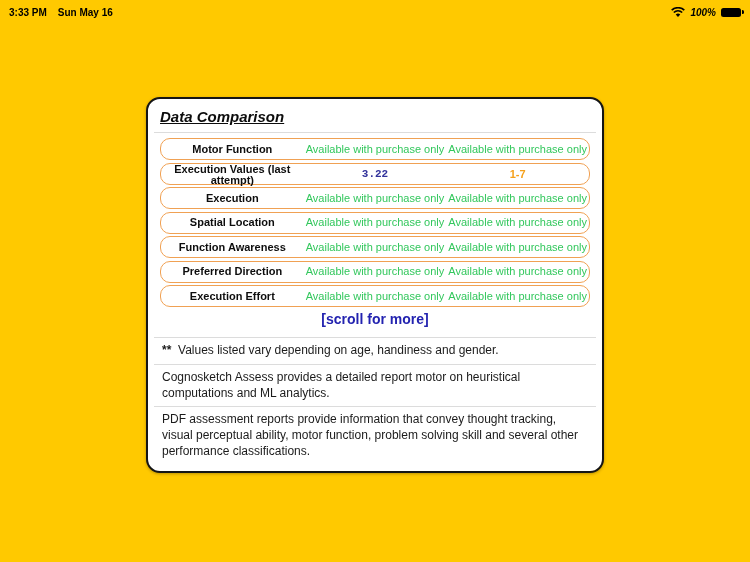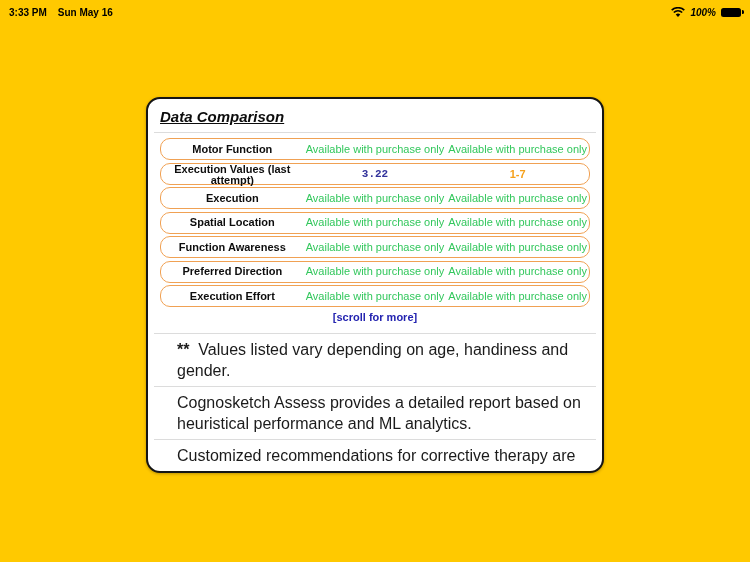--- a/index.html
+++ b/index.html
@@ -77,31 +77,30 @@
   .row span { text-align: center; font-size: 11px; line-height: 1; }
   .row .label { font-weight: 700; color: #0d0d0d; }
   .val.green  { color: var(--green, #32C75C); font-weight: 400; }
   .val.navy   { color: var(--navy, #32329B); font-weight: 700; font-family: Liberation Mono, monospace; }
   .val.orange { color: var(--orange_text, #F5A11C); font-weight: 600; }
 
   .scroll-note {
     text-align: center;
     color: var(--link_blue, #2323B0);
     font-weight: 700;
-    font-size: 11px;
+    font-size: 14px;
     margin: 4px 0 10px 0;
   }
 
   
   .note {
-    font-size: 16px;
+    font-size: 12px;
     line-height: 1.32;
     color: #1b1b1b;
     padding: 5px 2px;
-    margin-left: 15px;
   }
   .note .prefix { font-weight: 700; }
 </style>
 </head>
 <body>
 
 <div class="status-bar">
   <div class="status-left">
     <span>3:33 PM</span>
     <span>Sun May 16</span>
@@ -160,18 +159,19 @@
       <span class="val green">Available with purchase only</span>
     </div>
   </div>
 
   <div class="scroll-note">[scroll for more]</div>
 
   <div class="divider"></div>
   <div class="note"><span class="prefix">**</span>&nbsp; <span>Values listed vary depending on age, handiness and gender.</span></div>
 
   <div class="divider"></div>
-  <div class="note">Cognosketch Assess provides a detailed report based on heuristical performance and ML analytics.</div>
+  <div class="note">Cognosketch Assess provides a detailed report motor on heuristical computations and ML analytics.</div>
 
   <div class="divider"></div>
+  <div class="note">PDF assessment reports provide information that convey thought tracking, visual perceptual ability, motor function, problem solving skill and several other performance classifications.</div>
   <div class="note">Customized recommendations for corrective therapy are also provided with purchased assessments.</div>
 
 </div>
 
 </body></html>

